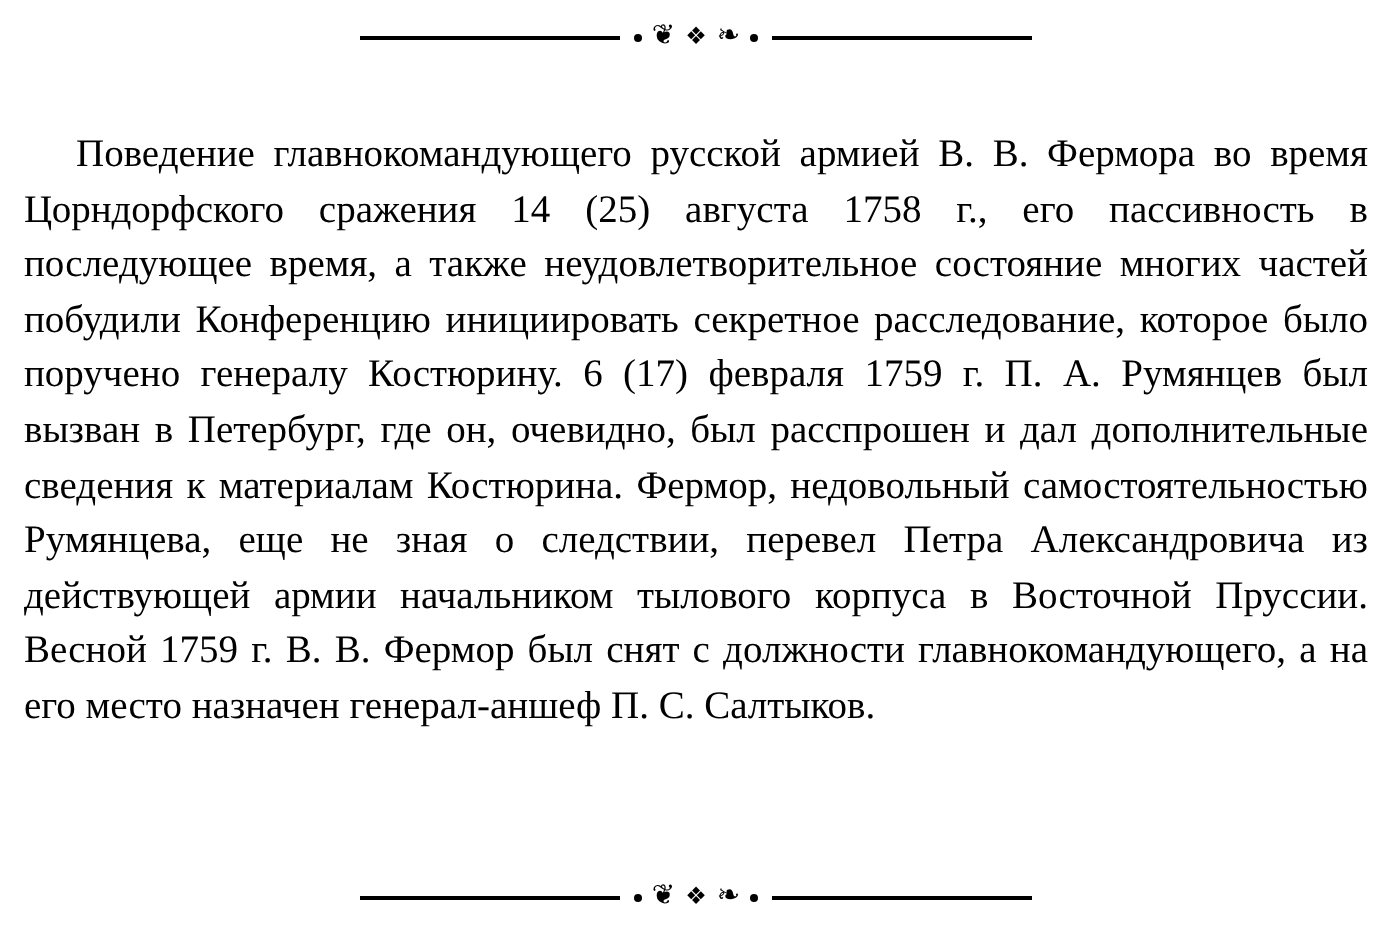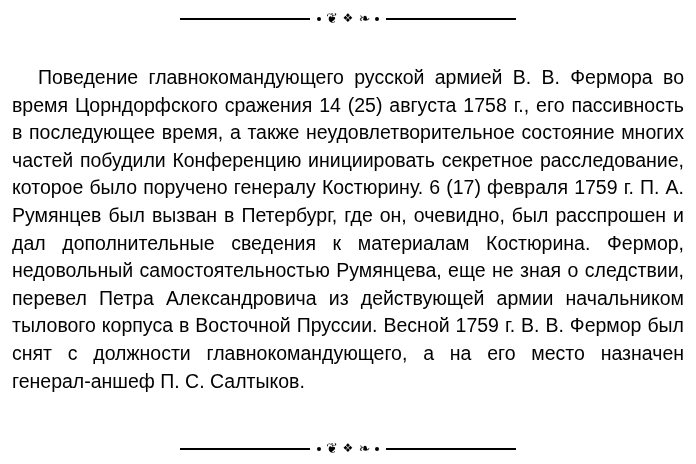--- a/index.html
+++ b/index.html
@@ -69,21 +69,21 @@
     top: 58px;
     left: 12px;
     width: 672px;
     font-size: 19.5px;
     line-height: 27.6px;
     text-align: justify;
     text-justify: inter-word;
     text-indent: 26px;
     hyphens: manual;
     -webkit-hyphens: manual;
-    font-family: Liberation Sans, sans-serif;
+    font-family: Liberation Serif, serif;
   }
   .body-text p {
     margin: 0;
   }
 </style>
 </head>
 <body>
 
 <div class="page">
 

